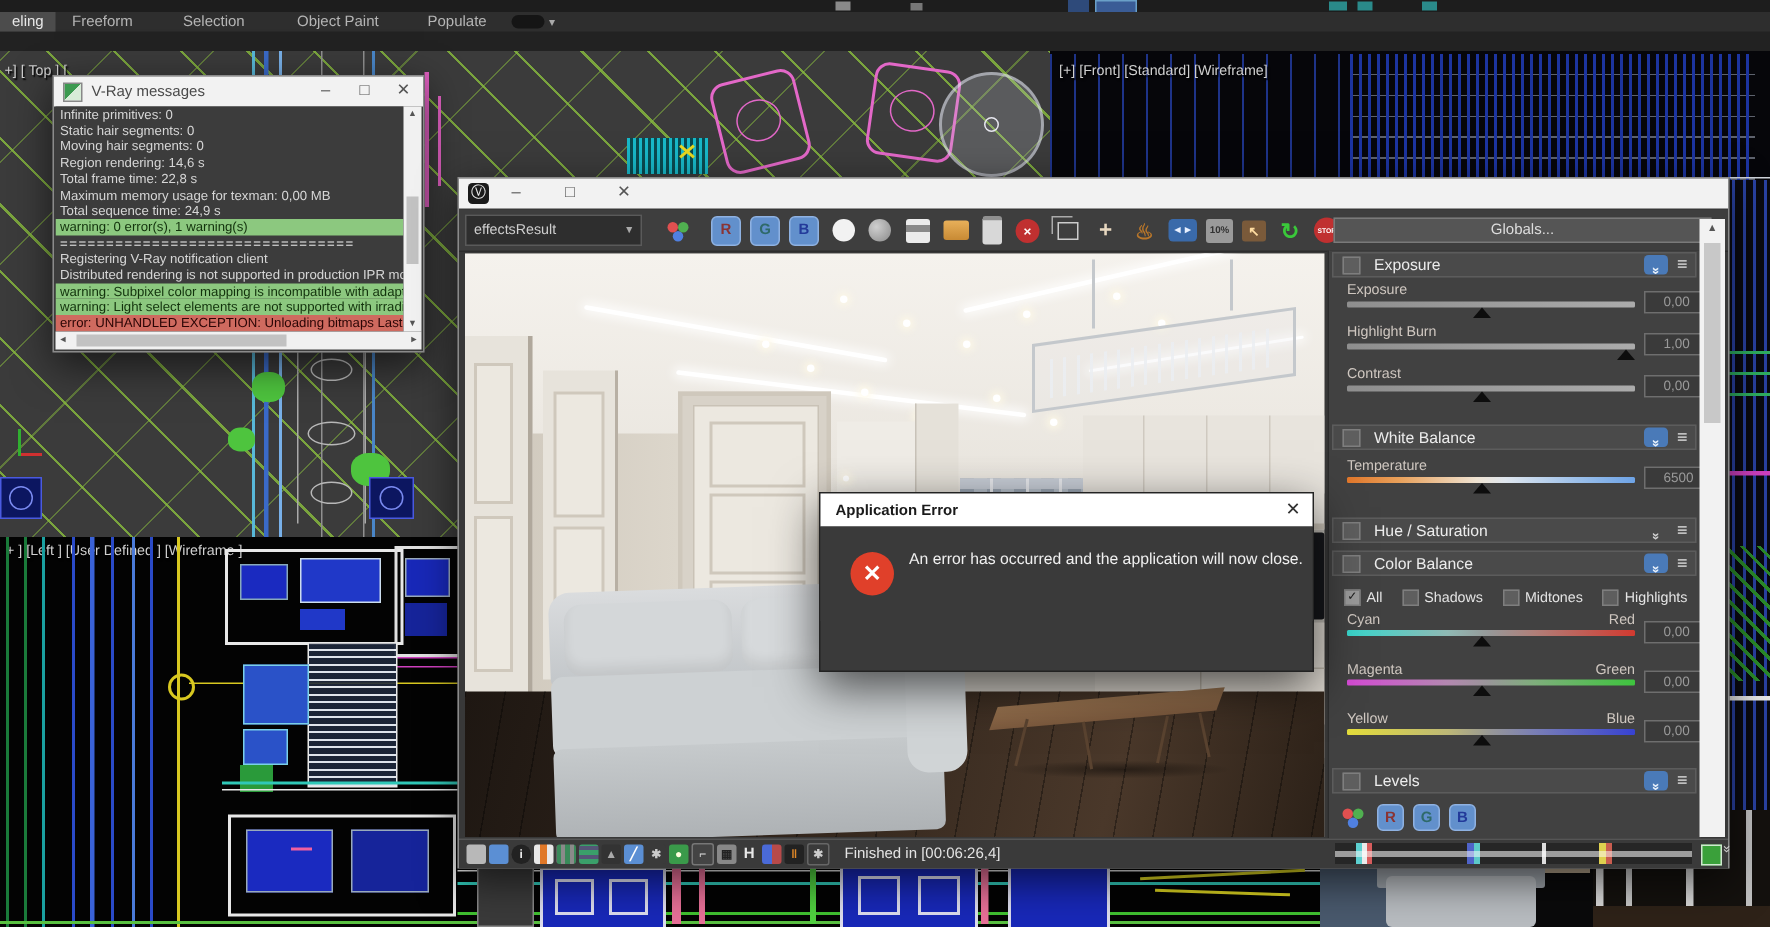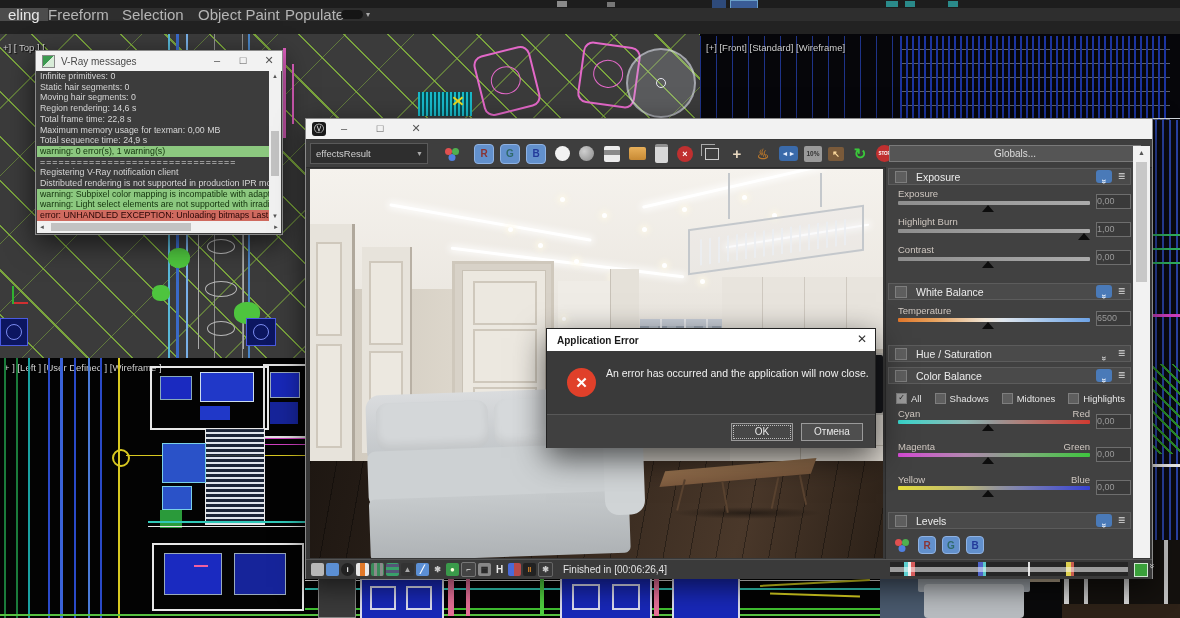--- a/index.html
+++ b/index.html
@@ -3,21 +3,21 @@
 <meta charset="utf-8">
 <style>
   html,body{margin:0;padding:0;background:#111;}
   #stage{position:relative;width:1180px;height:618px;overflow:hidden;background:#222;
          font-family:"Liberation Sans",sans-serif;-webkit-font-smoothing:antialiased;}
   .abs{position:absolute;}
   
   #topstrip{left:0;top:0;width:1180px;height:8px;background:#1d1d1d;}
   #ribbon1{left:0;top:8px;width:1180px;height:13px;background:#2e2e2e;border-bottom:1px solid #222;}
   #ribbon2{left:0;top:21px;width:1180px;height:13px;background:#262626;border-bottom:1px solid #1a1a1a;}
-  .rtab{position:absolute;top:0;height:13px;line-height:13px;font-size:15px;color:#b5b5b5;padding:0 8px;}
+  .rtab{position:absolute;top:0;height:13px;line-height:13px;font-size:10px;color:#b5b5b5;padding:0 8px;}
   .rtab.active{background:#4c4c4c;color:#e8e8e8;}
   
   #vp-top{left:0;top:34px;width:700px;height:324px;background-color:#3b3b3b;
     background-image:
       repeating-linear-gradient(45deg,transparent 0 30px,rgba(133,182,62,.85) 30px 31.5px),
       repeating-linear-gradient(-45deg,transparent 0 47px,rgba(133,182,62,.5) 47px 48px);}
   #vp-left{left:0;top:358px;width:880px;height:260px;background:#030303;overflow:hidden;}
   #vp-front{left:700px;top:34px;width:480px;height:526px;background:#06060a;overflow:hidden;}
   #vp-persp{left:880px;top:540px;width:300px;height:78px;background:#0a0a0b;overflow:hidden;}
   .vp-label{position:absolute;font-size:9.5px;color:#cfcfcf;text-shadow:1px 1px 1px #000;white-space:nowrap;}
@@ -50,21 +50,21 @@
   .ptitle{color:#ececec;font-size:10.5px;flex:1;}
   .pchev{width:16px;height:13px;background:#4a7ab8;border-radius:3px;margin-right:6px;flex:none;color:#e8f0fa;text-align:center;}
   .pchev span, .pchev-plain span{display:inline-block;transform:rotate(90deg);font-size:9px;line-height:13px;font-weight:bold;}
   .pchev-plain{width:16px;height:13px;margin-right:6px;flex:none;color:#cfcfcf;text-align:center;}
   .pmenu{color:#e0e0e0;font-size:12px;margin-right:5px;flex:none;line-height:13px;}
   .srow{position:absolute;left:4px;width:240px;height:28px;}
   .slabel{position:absolute;left:8px;top:0;font-size:9.5px;color:#cfc7c0;}
   .slabel.rt{left:auto;right:40px;}
   .strack{position:absolute;left:8px;top:13px;width:192px;height:4px;background:linear-gradient(90deg,#8e8e8e,#ababab);border-radius:1px;}
   .shandle{position:absolute;top:4px;width:0;height:0;border-left:6px solid transparent;border-right:6px solid transparent;border-bottom:7px solid #0d0d0d;margin-left:-6px;}
-  .sval{position:absolute;left:206px;top:6px;width:33px;height:13px;background:#3a3a3a;border:1px solid #6e6e6e;color:#9a9a9a;font-size:9px;line-height:13px;padding-left:0;}
+  .sval{position:absolute;left:206px;top:6px;width:33px;height:13px;background:#3a3a3a;border:1px solid #6e6e6e;color:#9a9a9a;font-size:9px;line-height:13px;padding-left:12px;}
   .mode{display:flex;align-items:center;gap:4px;color:#e4e4e4;font-size:9.5px;}
   .mcheck{width:9px;height:9px;background:#5e5e5e;border:1px solid #7e7e7e;font-size:8px;line-height:8px;text-align:center;color:#1d1d1d;}
   #fb-status{position:absolute;left:0;top:440px;width:100%;height:19px;background:#3a3a3a;border-top:1px solid #555;display:flex;align-items:center;}
   .bic{width:13px;height:13px;flex:none;margin-left:2px;border-radius:2px;display:flex;align-items:center;justify-content:center;font-size:8px;font-weight:bold;}
   
   #errdlg{left:546px;top:328px;width:328px;height:118px;border:1px solid #222;box-shadow:0 10px 30px rgba(0,0,0,.65);background:#3a3a3a;}
   #errdlg .wtitle{height:22px;background:#ffffff;}
   #err-body{position:absolute;left:0;top:22px;width:100%;height:63px;background:#3a3a3a;}
   #err-strip{position:absolute;left:0;top:85px;width:100%;height:33px;background:#404040;border-top:1px solid #585858;}
   .dbtn{position:absolute;top:8px;width:62px;height:18px;background:#4e4e4e;border:1px solid #9a9a9a;color:#e8e8e8;font-size:10px;line-height:16px;text-align:center;box-sizing:border-box;}
@@ -565,19 +565,15 @@
     <div class="wtitle">
       <span class="t" style="font-weight:bold;color:#1a1a1a;flex:1;margin-left:10px;">Application Error</span>
       <span class="wbtn" style="color:#333;font-size:12px;height:22px;line-height:21px;">✕</span>
     </div>
     <div id="err-body">
       <div class="abs" style="left:20px;top:17px;width:29px;height:29px;border-radius:50%;background:#e0402a;color:#fff;font-weight:bold;font-size:15px;line-height:29px;text-align:center;">✕</div>
       <div class="abs" style="left:59px;top:15px;color:#f0f0f0;font-size:10.5px;line-height:15px;">
         <div>An error has occurred and the application will now close.</div>
       </div>
     </div>
-    <div id="err-strip">
-      <div class="dbtn focus" style="left:184px;">OK</div>
-      <div class="dbtn" style="left:254px;">Отмена</div>
-    </div>
   </div>
 
 </div>
 
 </body></html>

